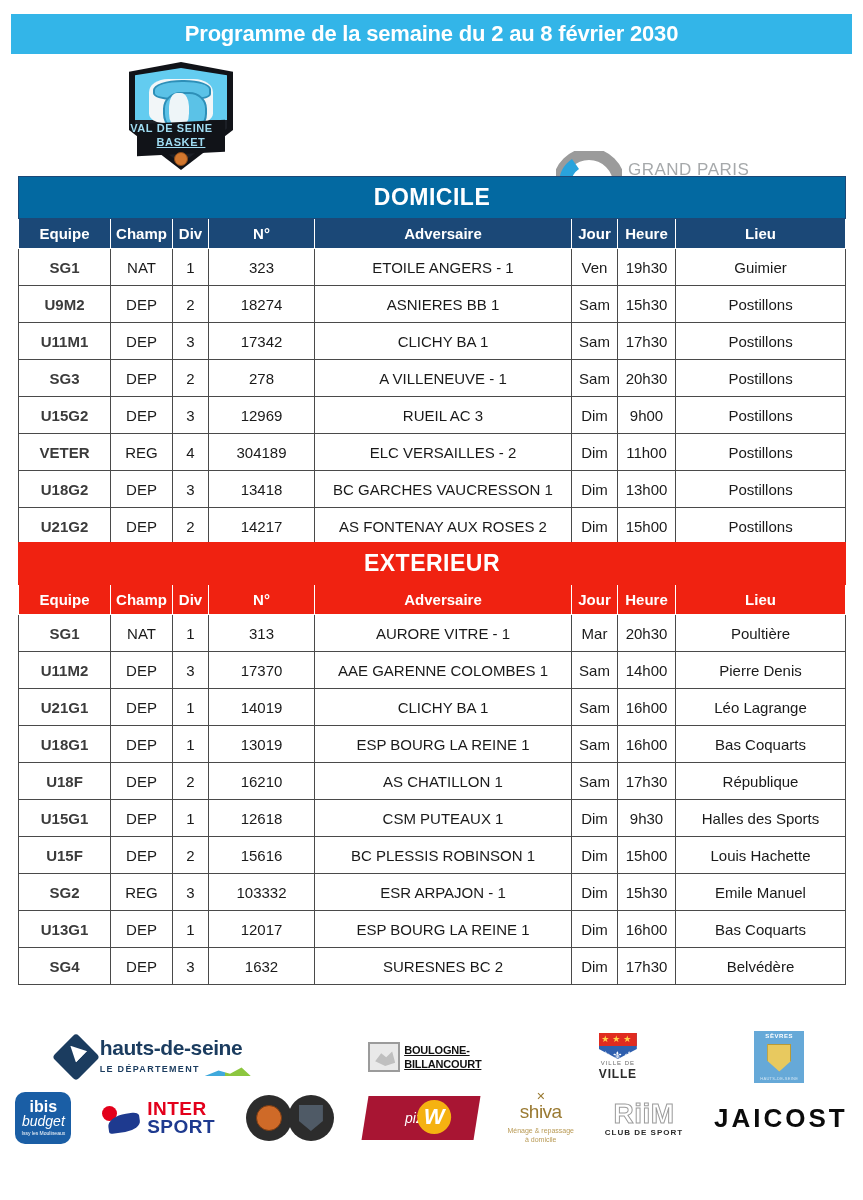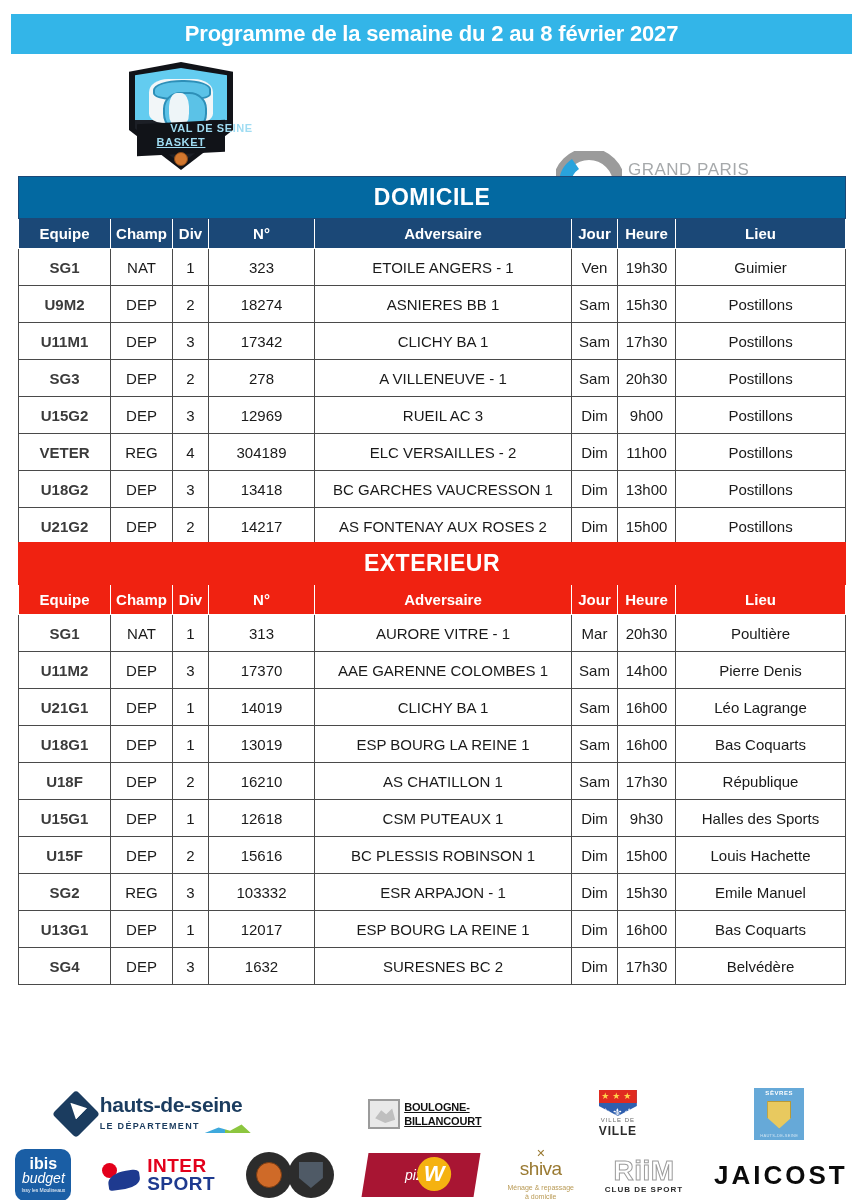--- a/index.html
+++ b/index.html
@@ -109,21 +109,20 @@
   .crest-label1 {
     position: absolute;
     left: 0; top: 60px;
     width: 85px;
     text-align: center;
     color: #9fdcf2;
     font-size: 11px;
     font-weight: bold;
     letter-spacing: 0.6px;
     font-family: "Liberation Sans", sans-serif;
-    margin-left: 40px;
   }
   .crest-label2 {
     position: absolute;
     left: 0; top: 74px;
     width: 104px;
     text-align: center;
     color: #9fdcf2;
     font-size: 11px;
     font-weight: bold;
     letter-spacing: 0.6px;
@@ -223,21 +222,21 @@
   col.w-div     { width: 36px; }
   col.w-num     { width: 106px; }
   col.w-adv     { width: 257px; }
   col.w-jour    { width: 46px; }
   col.w-heure   { width: 58px; }
   col.w-lieu    { width: 170px; }
 
   
   .sponsors {
     position: absolute;
-    left: 0; top: 1036px;
+    left: 0; top: 979px;
     width: 863px; height: 164px;
   }
   .sponsor-row {
     position: absolute;
     width: 863px;
     display: flex;
     align-items: center;
     justify-content: space-around;
   }
   .sponsor-row.row1 { top: 54px; height: 48px; }
@@ -424,21 +423,21 @@
 
   
   .jaicost { color: #0b0b0b; font-size: 26px; font-weight: bold; letter-spacing: 3px; }
 </style>
 </head>
 <body>
 
 <div class="page">
 
   <div class="title-bar">
-    <span class="title-text">Programme de la semaine du 2 au 8 février 2027</span>
+    <span class="title-text">Programme de la semaine du 2 au 8 février 2030</span>
   </div>
 
   <div class="logos-row">
 
     <div class="club-crest">
       <div class="crest-shield"></div>
       <div class="crest-inner"></div>
       <div class="crest-band-blue"></div>
       <div class="crest-white"></div>
       <div class="croc-head"></div>

